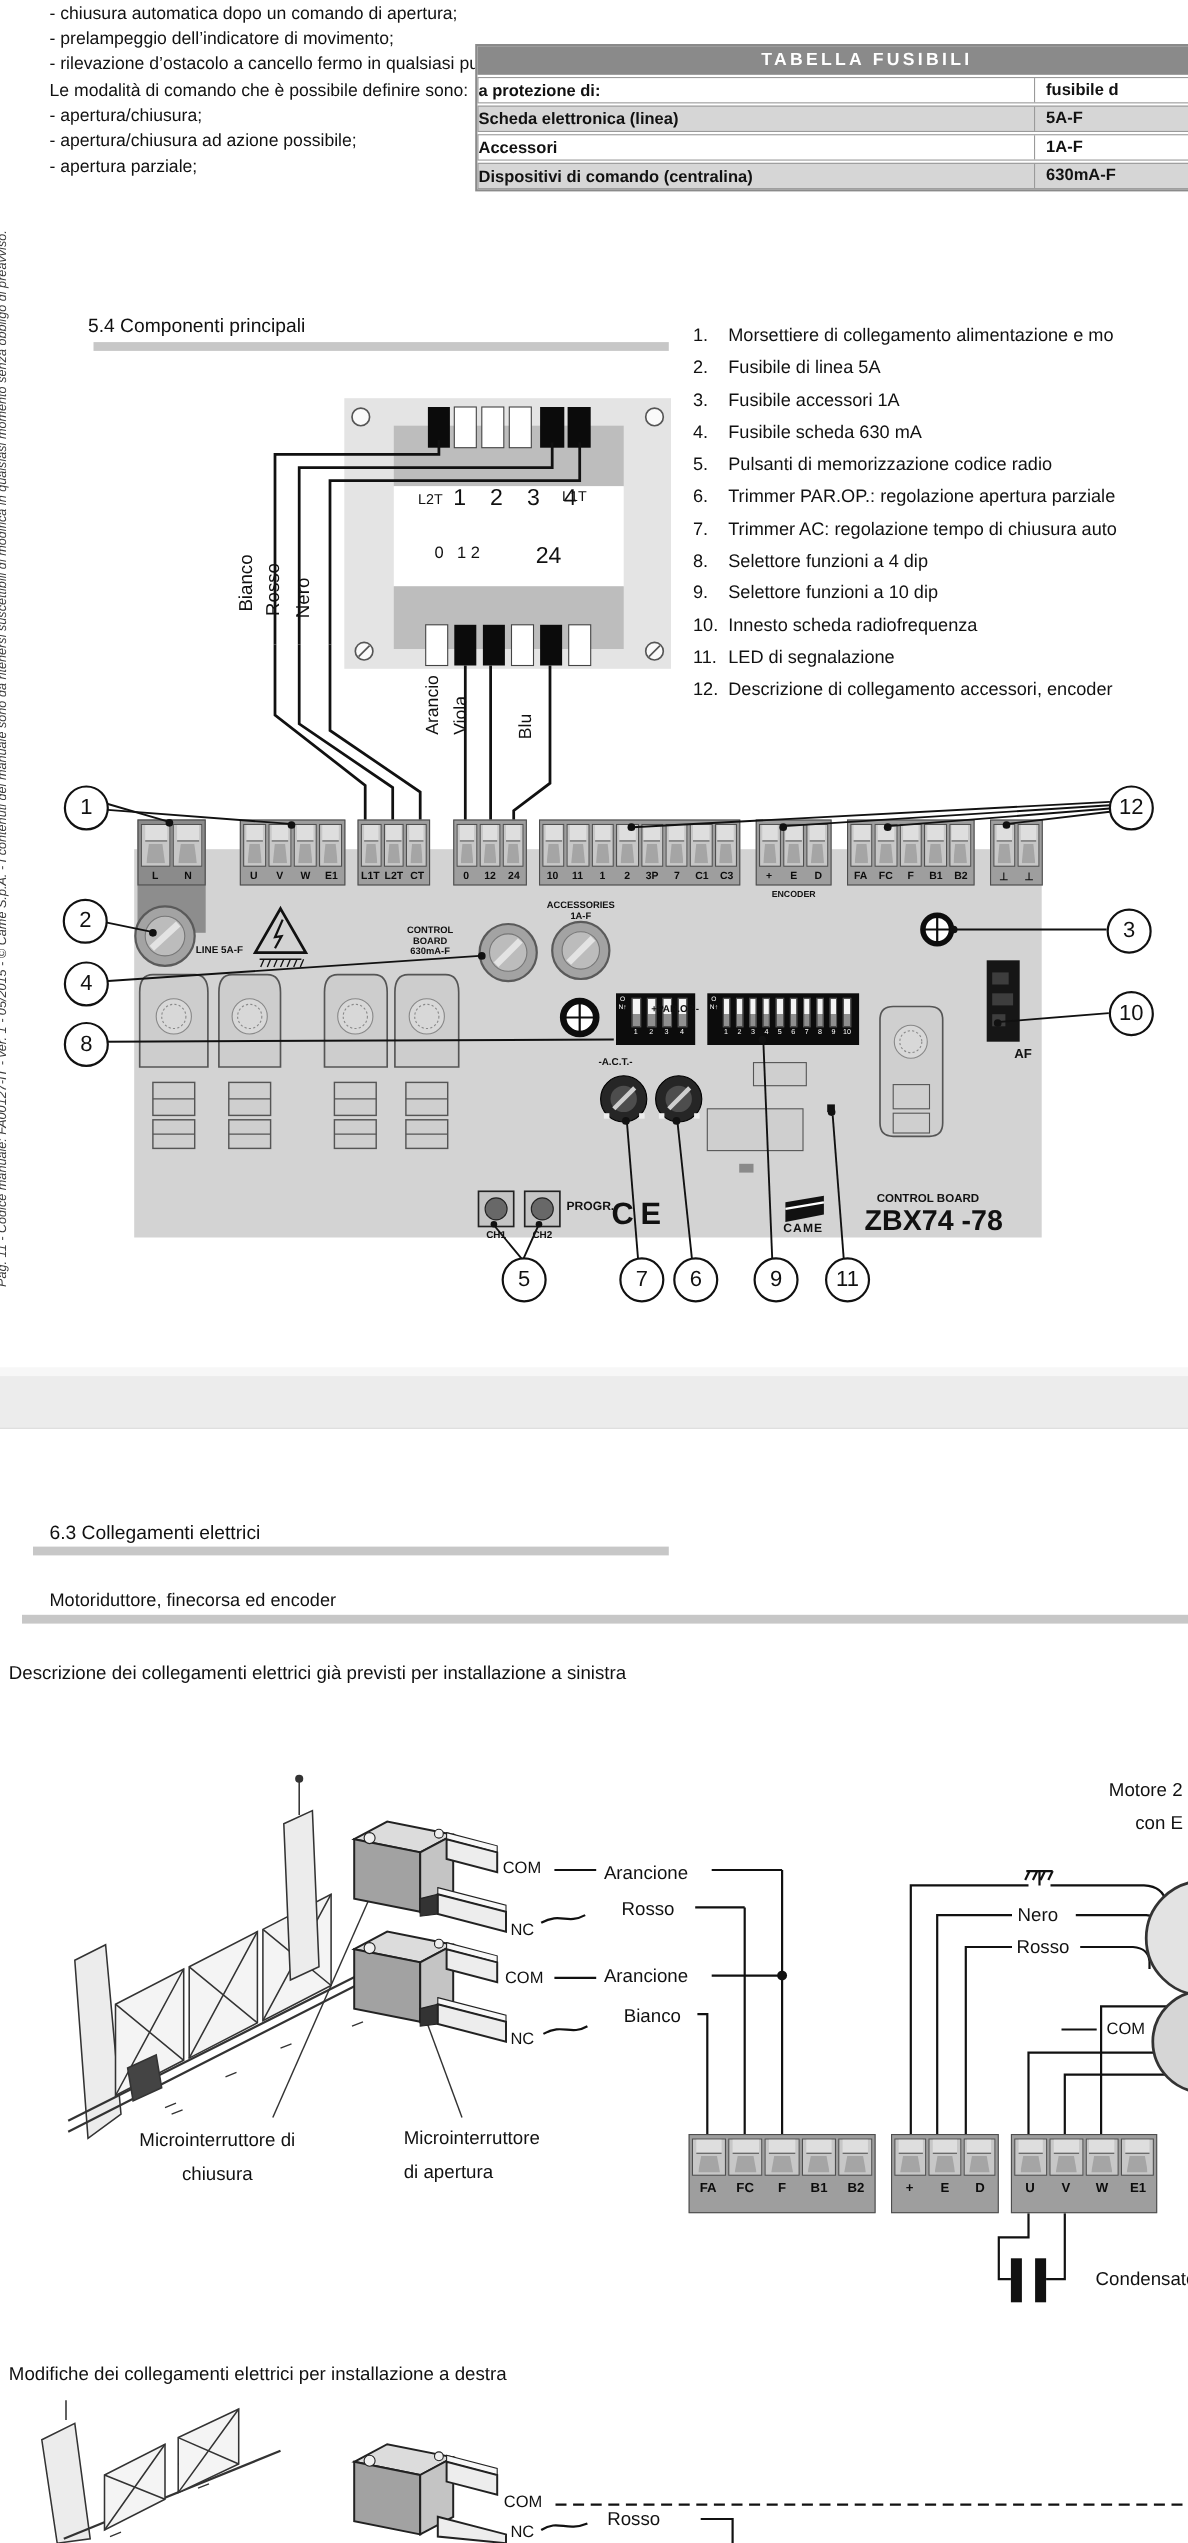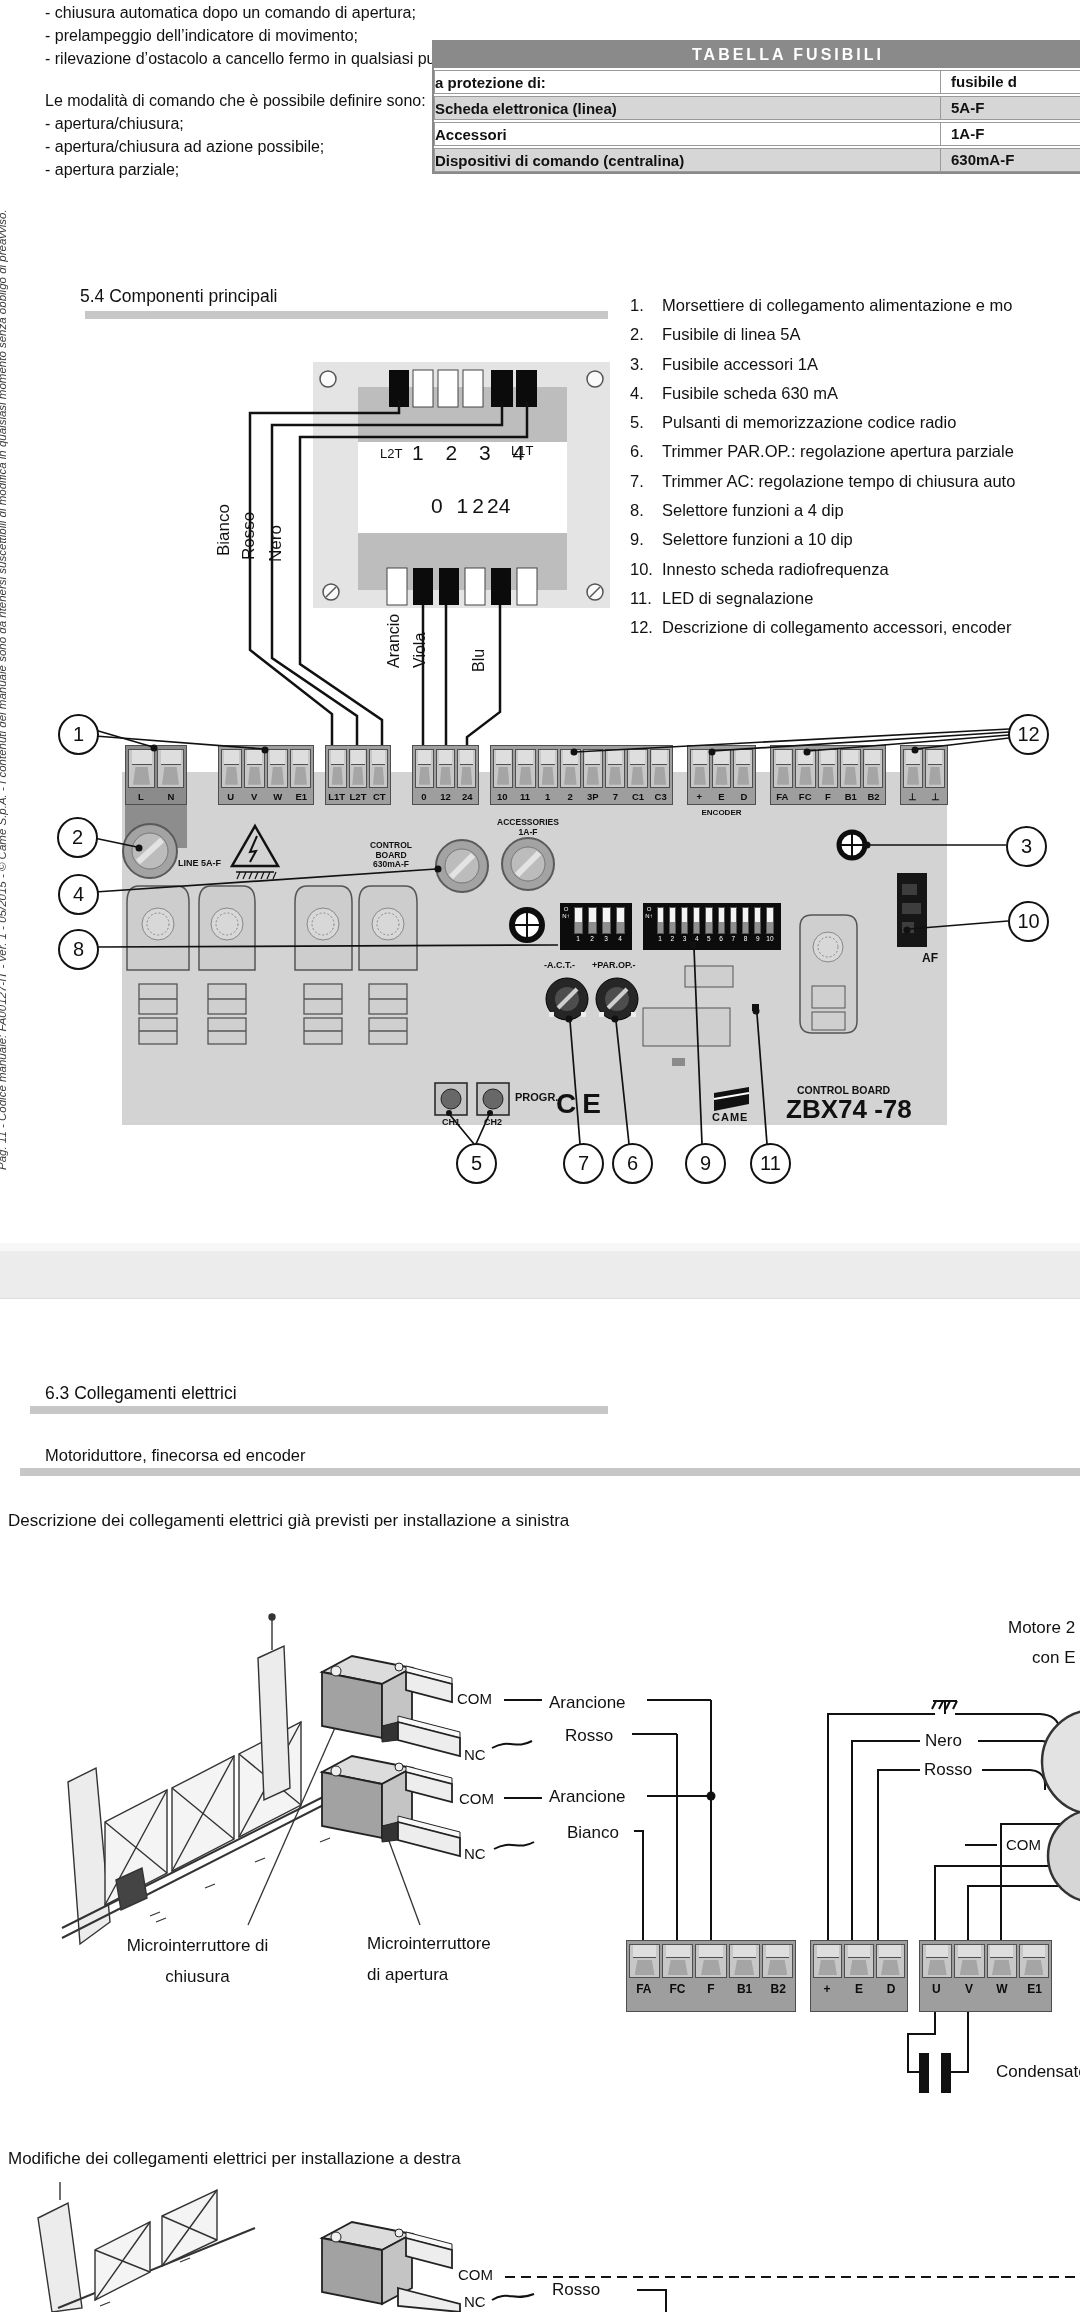--- a/index.html
+++ b/index.html
@@ -6,21 +6,21 @@
   #page{position:relative;width:1080px;height:2312px;background:#fff;overflow:hidden;
         font-family:"Liberation Sans",sans-serif;color:#111}
   svg.layer{position:absolute;pointer-events:none}
 
   
   .vside{position:absolute;transform:rotate(-90deg);transform-origin:0 100%;
          white-space:nowrap;font-style:italic;font-size:11.5px;color:#3a3a3a}
 
   
   .intro{position:absolute;left:45px;top:1px;font-size:16px;line-height:23.2px;width:480px}
-  .intro .lead{margin-top:18px}
+  .intro .lead{margin-top:0}
 
   
   .ftable{position:absolute;left:432px;top:40px;width:708px;font-weight:bold;font-size:15px;
           border:2px solid #8a8a8a;background:#fff}
   .ftable .ftitle{background:#8a8a8a;color:#fff;text-align:center;height:26px;line-height:26px;
           letter-spacing:3px;font-size:16px}
   .frow{display:flex;height:22px;align-items:center;border:1px solid #9a9a9a;margin-top:2px}
   .frow.shade{background:#d6d6d6}
   .fc1{width:496px;text-align:left;padding-right:9px}
   .fc2{flex:1;padding-left:10px;border-left:1.5px solid #9a9a9a;height:100%;line-height:22px}
@@ -195,21 +195,21 @@
       <path d="M272,586 L272,658 L357,716 L357,747"></path>
       <path d="M300,586 L300,664 L382,720 L382,747"></path>
       <path d="M423,605 L423,747"></path>
       <path d="M446,605 L446,747"></path>
       <path d="M500,605 L500,712 L467,737 L467,747"></path>
     </g>
   </svg>
   <span class="lab" style="left:380px;top:446px;font-size:13px">L2T</span>
   <span class="lab" style="left:412px;top:441px;font-size:21px;letter-spacing:8px">1 2 3 4</span>
   <span class="lab" style="left:511px;top:443px;font-size:13px">L1T</span>
-  <span class="lab" style="left:431px;top:494px;font-size:21px;letter-spacing:4px">0 12</span>
+  <span class="lab" style="left:395px;top:494px;font-size:15px;letter-spacing:4px">0 12</span>
   <span class="lab" style="left:487px;top:494px;font-size:21px">24</span>
   <span class="vlabel" style="left:234px;top:536px">Bianco</span>
   <span class="vlabel" style="left:259px;top:540px">Rosso</span>
   <span class="vlabel" style="left:286px;top:542px">Nero</span>
   <span class="vlabel" style="left:404px;top:648px;font-size:16px">Arancio</span>
   <span class="vlabel" style="left:430px;top:648px;font-size:16px">Viola</span>
   <span class="vlabel" style="left:489px;top:652px;font-size:16px">Blu</span>
 
   <svg class="layer" style="left:0;top:690px;z-index:1" width="1080" height="520" viewBox="0 690 1080 520">
     <rect x="122" y="772" width="825" height="353" fill="#d3d3d3"></rect>
@@ -475,21 +475,21 @@
   <div class="lab b c" style="left:360px;top:841px;width:62px;font-size:8.5px;line-height:9.5px">
     <div>CONTROL</div>
       <div>BOARD</div>
       <div>630mA-F</div>
   </div>
   <div class="lab b c" style="left:492px;top:818px;width:72px;font-size:8.5px;line-height:9.5px">
     <div>ACCESSORIES</div>
       <div>1A-F</div>
   </div>
   <span class="lab b" style="left:544px;top:960px;font-size:9px">-A.C.T.-</span>
-  <span class="lab b" style="left:592px;top:960px;font-size:9px">+PAR.OP.-</span>
+  <span class="lab b" style="left:592px;top:912px;font-size:9px">+PAR.OP.-</span>
   <span class="lab b c" style="left:435px;top:1117px;width:32px;font-size:9px">CH1</span>
   <span class="lab b c" style="left:477px;top:1117px;width:32px;font-size:9px">CH2</span>
   <span class="lab b" style="left:515px;top:1091px;font-size:11px">PROGR.</span>
   <span class="lab b" style="left:556px;top:1088px;font-size:28px;letter-spacing:6px">CE</span>
   <span class="lab b" style="left:712px;top:1111px;font-size:11px;letter-spacing:1px">CAME</span>
   <span class="lab b" style="left:797px;top:1084px;font-size:10.5px">CONTROL BOARD</span>
   <span class="lab b" style="left:786px;top:1094px;font-size:26px">ZBX74 -78</span>
   <span class="lab b" style="left:922px;top:951px;font-size:12px">AF</span>
   <span class="vnum" style="left:931px;top:936px">07 08 09 10 11 12</span>
   <span class="vnum" style="left:931px;top:1084px">1 2 3 4 5 6 7 8 9 10 11 12</span>

